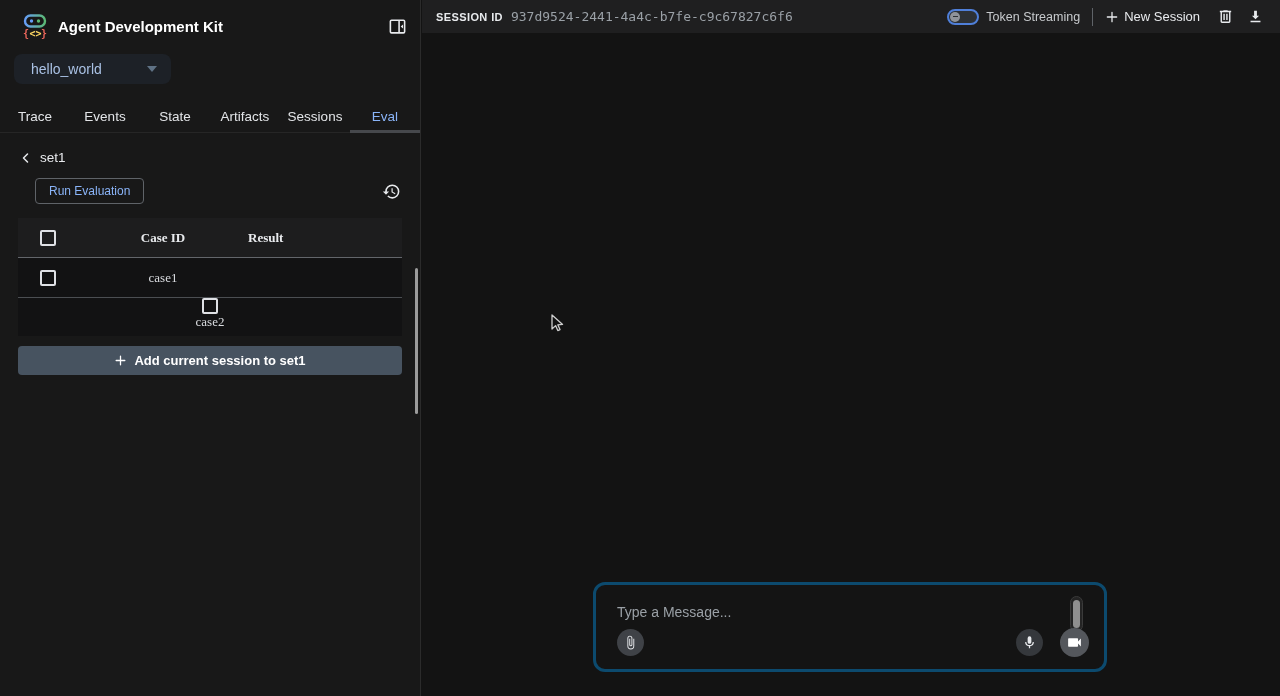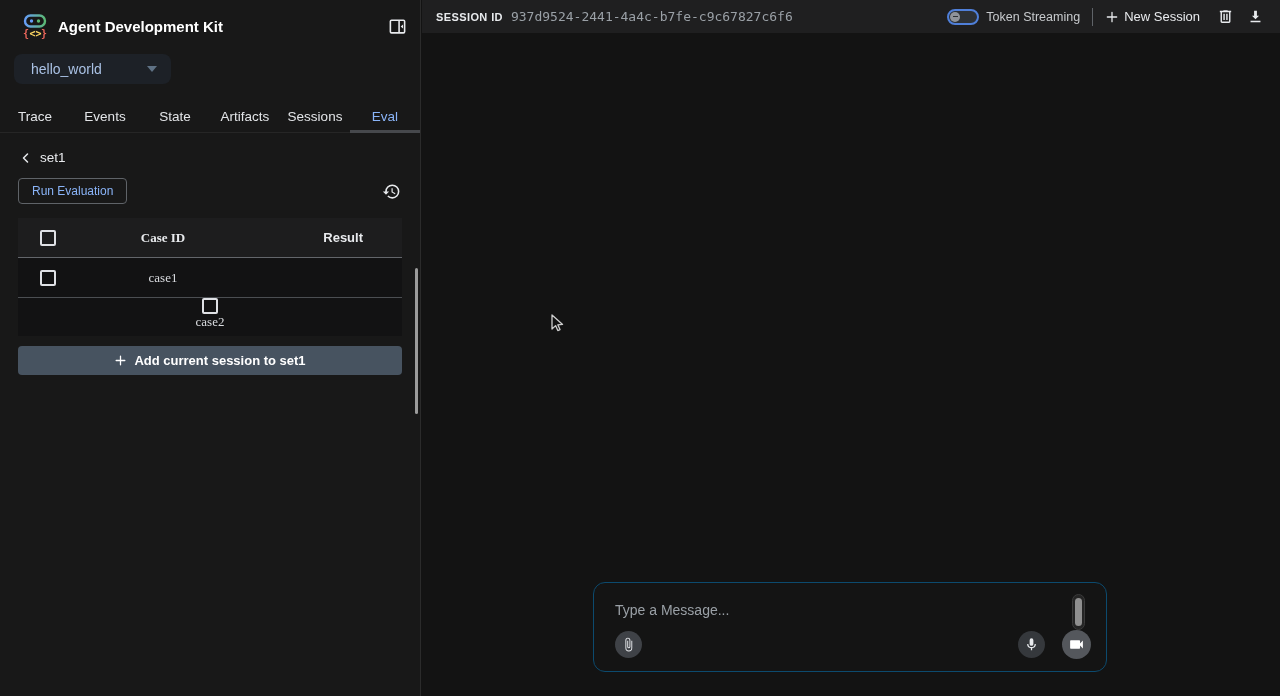--- a/index.html
+++ b/index.html
@@ -25,33 +25,33 @@
   .tab { flex:1; display:flex; align-items:center; justify-content:center;
          font-size:13.5px; color:#e3e5e8; cursor:pointer; position:relative; }
   .tab.active { color:#8ab4f8; }
   .tab.active::after { content:""; position:absolute; left:0; right:0; bottom:-1px;
                        height:3px; background:#46484c; }
 
   .eval-head { display:flex; align-items:center; margin:17px 0 0 20px; gap:8px; }
   .eval-head .set-name { color:#e8eaed; font-size:13.5px; }
   .eval-actions { display:flex; align-items:center; margin:13px 18px 0; }
   .run-btn { height:26px; padding:0 13px; background:transparent; border:1px solid #5f6368;
-             border-radius:4px; color:#8ab4f8; font-size:12px; font-family:inherit; cursor:pointer; }
+             border-radius:4px; color:#8ab4f8; font-size:12px; font-family:inherit; cursor:pointer;margin-left:17px; }
   .eval-actions .spacer { flex:1; }
   .history-btn { width:22px; height:22px; display:flex; align-items:center; justify-content:center; cursor:pointer; }
 
   .eval-table { margin:14px 18px 0; }
   .t-header { height:40px; background:#1d1d1e; display:flex; align-items:center;
               border-bottom:1px solid #63666b; font-size:13px; font-weight:bold; color:#e8eaed; }
   .t-row { height:39px; background:#121213; display:flex; align-items:center;
            font-size:13px; color:#dadce0; }
   .t-row + .t-row { border-top:1px solid #4b4e52;flex-direction:column; }
   .c-check { width:60px; display:flex; justify-content:center; }
   .c-case { width:170px; text-align:center;font-family:Liberation Serif, serif; }
-  .c-result { width:115px; text-align:right; }
+  .c-result { width:115px; text-align:left;font-family:Liberation Serif, serif; }
   .checkbox { width:16px; height:16px; border:2px solid #dfe1e5; border-radius:2px; background:transparent; cursor:pointer; }
 
   .add-btn { margin:10px 18px 0; height:29px; width:calc(100% - 36px);
              background:#475360; border:none; border-radius:4px; color:#ffffff;
              font-size:13px; font-weight:bold; font-family:inherit;
              display:flex; align-items:center; justify-content:center; gap:7px; cursor:pointer; }
 
   .sb-scroll { position:absolute; right:2px; top:268px; width:3px; height:146px;
                background:#9b9b9b; border-radius:2px; cursor:grab; }
 
@@ -71,21 +71,21 @@
   .ts-label { font-size:12.5px; color:#c7cacd; }
   .vdiv { width:1px; height:18px; background:#5f6368; margin:0 12px; }
   .new-session { display:flex; align-items:center; gap:5px; color:#e8eaed; font-size:13px; cursor:pointer; }
   .icon-btn { width:22px; height:22px; display:flex; align-items:center; justify-content:center; cursor:pointer; }
   .icon-btn.trash { margin-left:14px; }
   .icon-btn.dl { margin-left:8px; }
 
   .cursor { position:absolute; left:126px; top:313px; pointer-events:none; }
 
   .chat-box { position:absolute; left:171px; top:582px; width:514px; height:90px;
-              border:1px solid #0c4a6e; border-radius:12px; background:#141414; }
+              border:3px solid #0c4a6e; border-radius:12px; background:#141414; }
   .placeholder { position:absolute; left:21px; top:19px; font-size:14px; color:#9aa0a6; }
   .mini-scroll { position:absolute; right:21px; top:11px; width:13px; height:36px;
                  background:#242424; border:1px solid #3a3a3a; border-radius:7px; }
   .mini-scroll .thumb { position:absolute; left:2px; top:3px; width:7px; height:28px;
                         background:#8f8f8f; border-radius:4px; cursor:grab; }
   .circle-btn { position:absolute; border:none; border-radius:50%; display:flex;
                 align-items:center; justify-content:center; cursor:pointer; }
   .attach-btn { left:21px; bottom:13px; width:27px; height:27px; background:#3f4247; }
   .mic-btn { right:61px; bottom:13px; width:27px; height:27px; background:#35383c; }
   .cam-btn { right:15px; bottom:12px; width:29px; height:29px; background:#54575c; }

